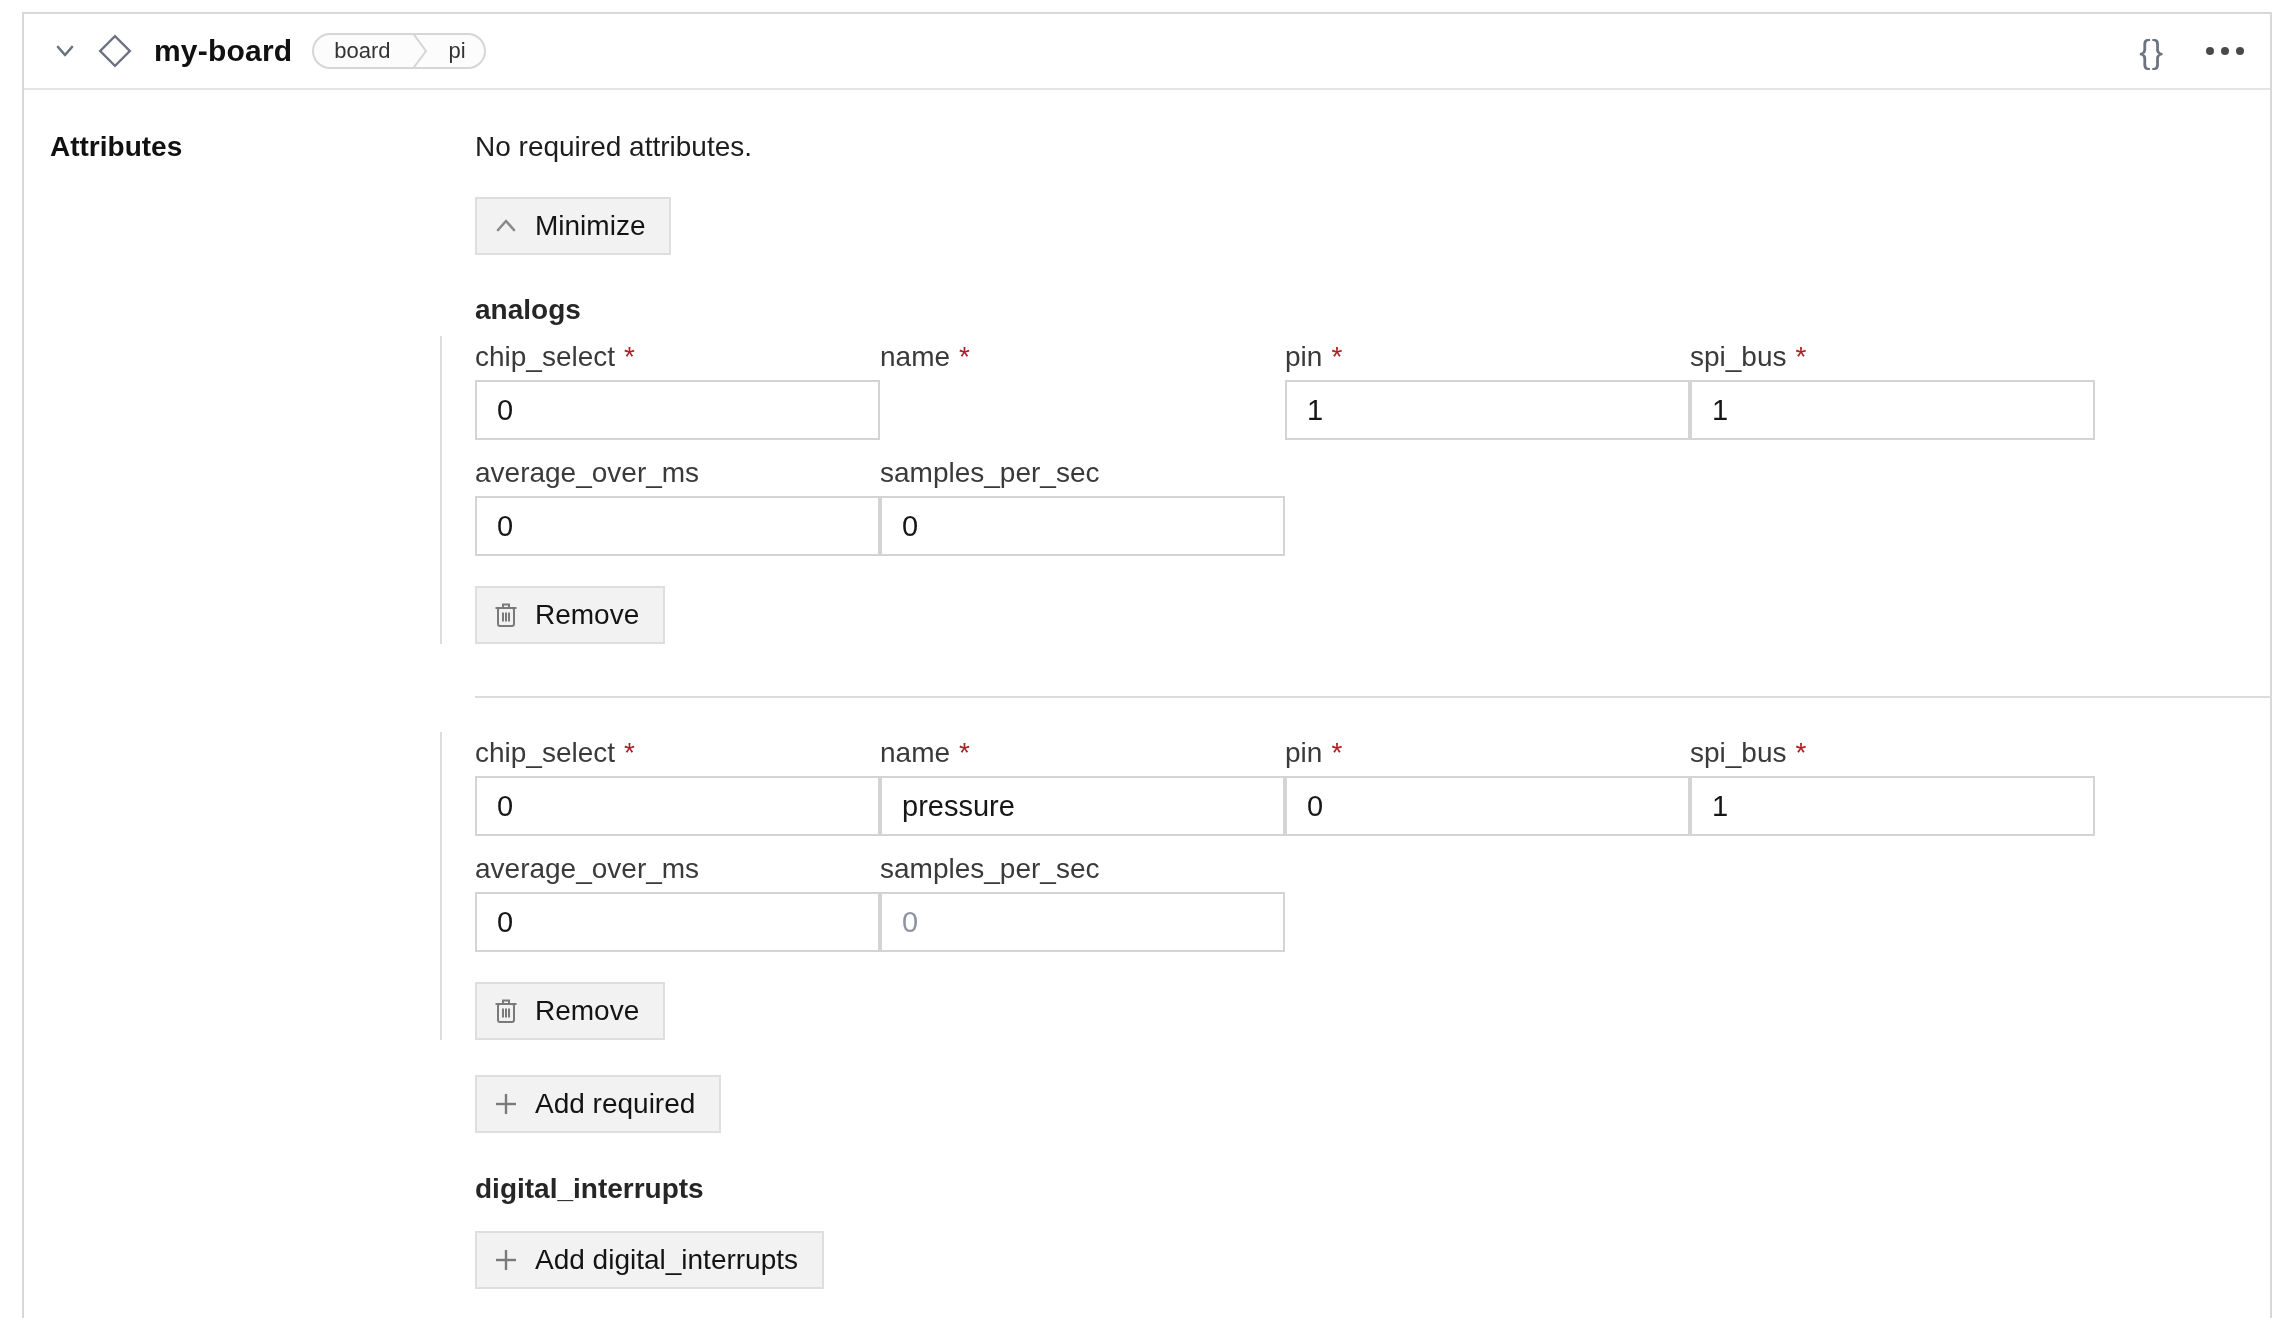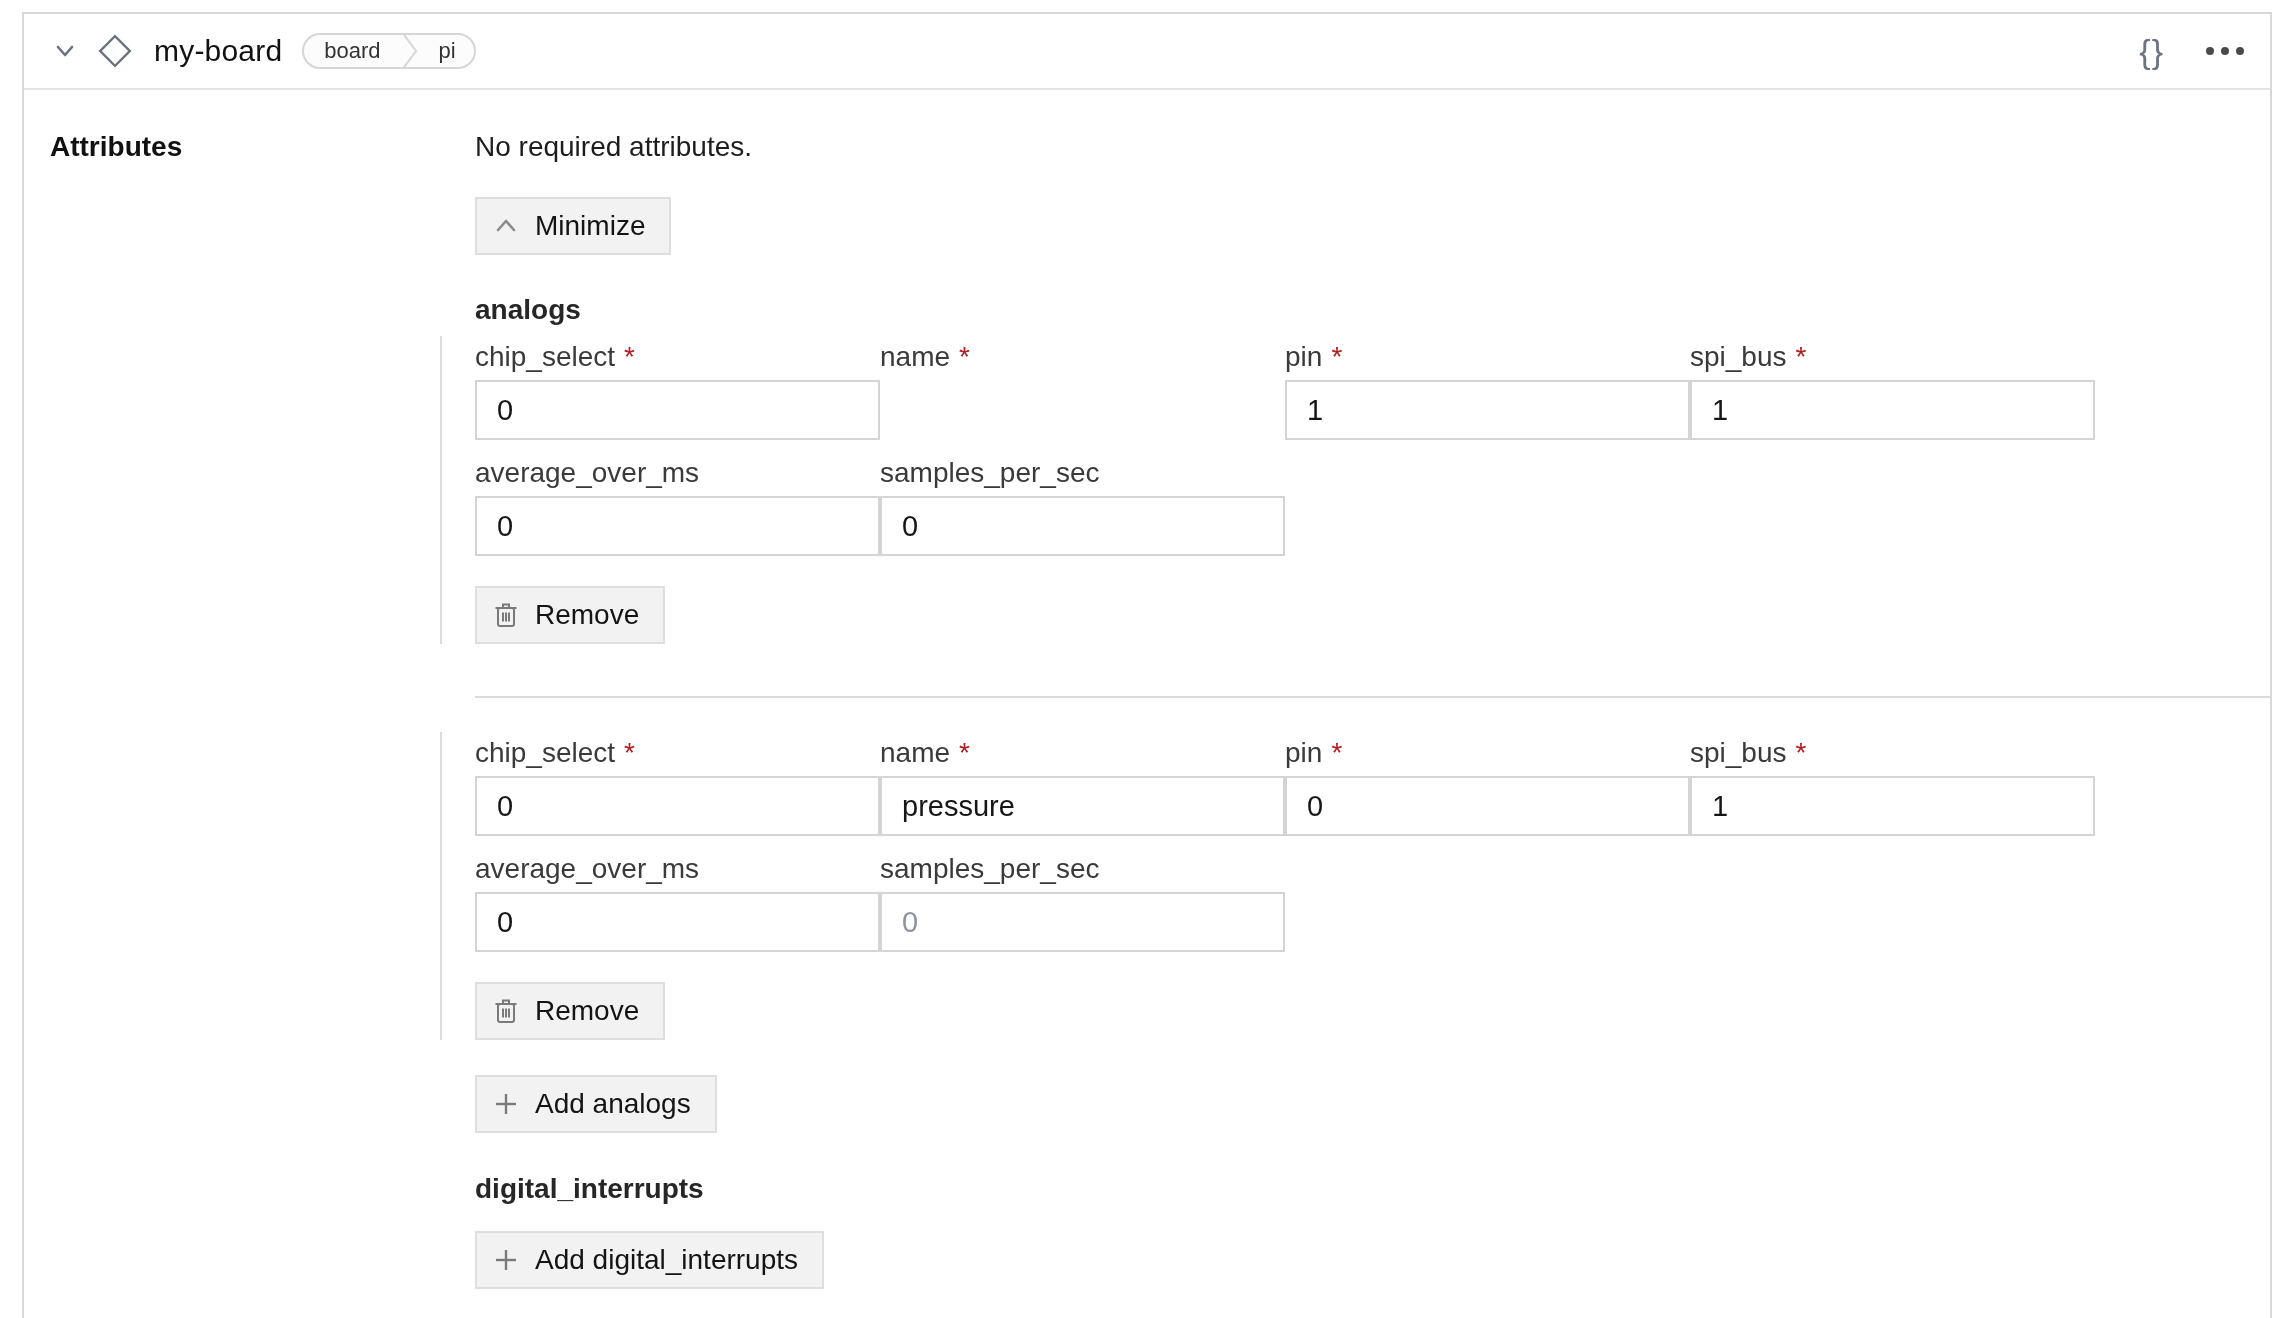--- a/index.html
+++ b/index.html
@@ -7,21 +7,21 @@
     font-family: "Liberation Sans", sans-serif; color: #161616; }
 
   .card { position: absolute; left: 22px; top: 12px; width: 2250px; height: 1360px;
     background: #fff; border: 2px solid #d8d8d8; }
 
   
   .card-header { height: 76px; display: flex; align-items: center;
     padding: 0 24px 0 24px; border-bottom: 2px solid #e4e4e4; }
   .chev-btn { width: 34px; height: 34px; display: flex; align-items: center; justify-content: center; cursor: pointer; }
   .diamond-wrap { margin-left: 14px; display: flex; align-items: center; }
-  .card-title { margin-left: 20px; font-size: 30px; font-weight: 400; color: #111; letter-spacing: .2px; }
+  .card-title { margin-left: 20px; font-size: 30px; font-weight: 700; color: #111; letter-spacing: .2px; }
   .tag-pill { margin-left: 20px; height: 36px; display: inline-flex; align-items: center;
     border: 2px solid #d6d6d6; border-radius: 20px; background: #fcfcfc; overflow: hidden; }
   .tag-pill .tag-txt { font-size: 22px; color: #333; padding: 0 20px; line-height: 36px; }
   .tag-pill .tag-txt.second { padding: 12px 18px; }
   .pill-sep { display: block; height: 36px; }
   .header-spacer { flex: 1; }
   .code-icon { font-size: 34px; color: #6b7280; font-weight: 500; letter-spacing: 1px; cursor: pointer; }
   .menu-dots { margin-left: 40px; cursor: pointer; display: flex; align-items: center; }
 
   
@@ -241,21 +241,21 @@
           </svg>
           <span>Remove</span>
         </button>
       </div>
 
       <button class="btn add-btn">
         <svg width="24" height="24" viewBox="0 0 24 24">
           <line x1="12" y1="2" x2="12" y2="22" stroke="#7a7a7a" stroke-width="2.4"></line>
           <line x1="2" y1="12" x2="22" y2="12" stroke="#7a7a7a" stroke-width="2.4"></line>
         </svg>
-        <span>Add analogs</span>
+        <span>Add required</span>
       </button>
 
       <div class="bold-label di-label">digital_interrupts</div>
 
       <button class="btn add-di-btn">
         <svg width="24" height="24" viewBox="0 0 24 24">
           <line x1="12" y1="2" x2="12" y2="22" stroke="#7a7a7a" stroke-width="2.4"></line>
           <line x1="2" y1="12" x2="22" y2="12" stroke="#7a7a7a" stroke-width="2.4"></line>
         </svg>
         <span>Add digital_interrupts</span>

